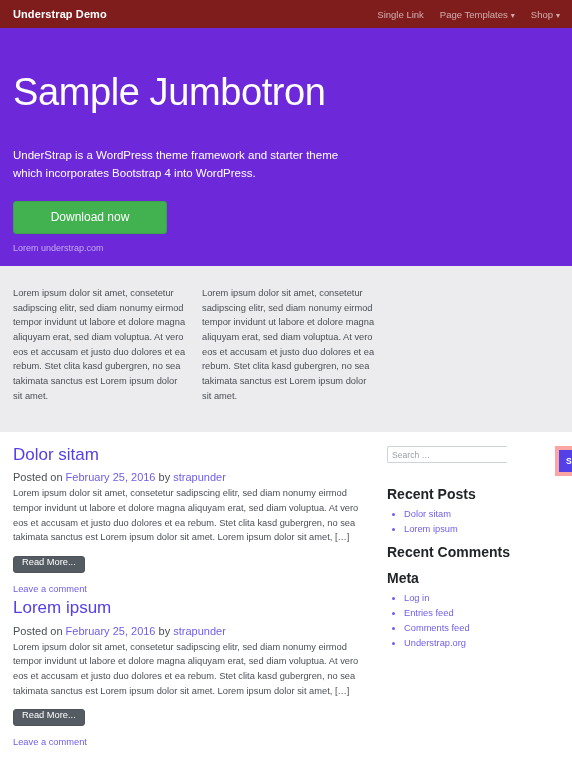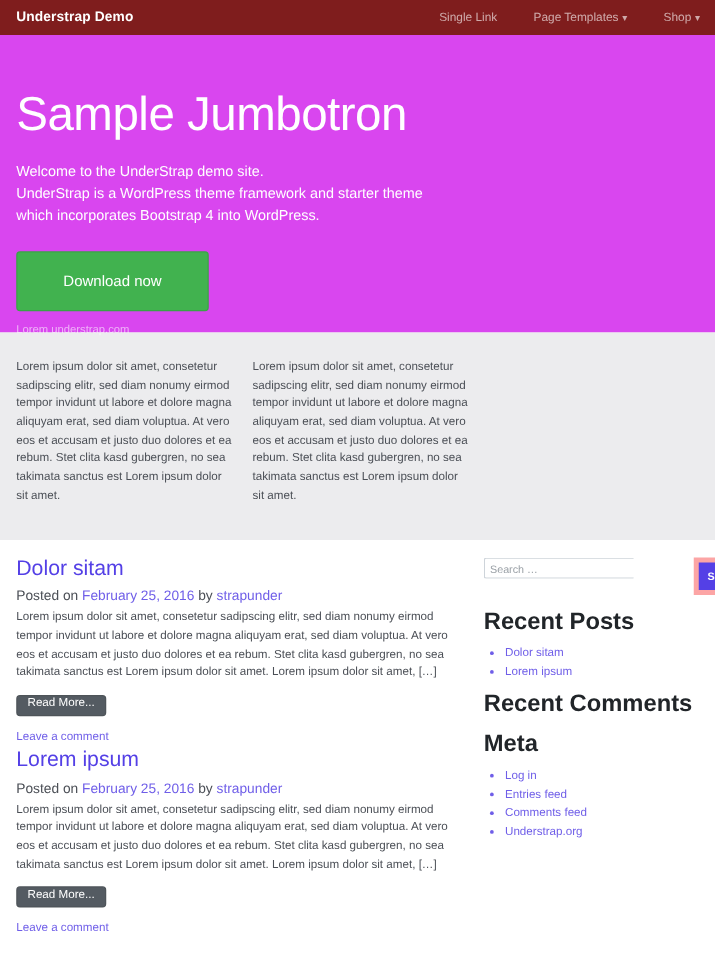--- a/index.html
+++ b/index.html
@@ -23,38 +23,38 @@
   .brand {
     color: #ffffff;
     font-size: 11px;
     font-weight: bold;
     letter-spacing: .1px;
     text-decoration: none;
   }
   .nav-links {
     display: flex;
     align-items: center;
-    gap: 29px;
+    gap: 16px;
   }
   .nav-link {
     color: rgba(255,255,255,.62);
     font-size: 9.5px;
     text-decoration: none;
     white-space: nowrap;
   }
   .caret {
     display: inline-block;
     margin-left: 3px;
     font-size: 8px;
     color: rgba(255,255,255,.62);
   }
 
   
   .jumbotron {
-    background: #d946ef;
+    background: #6d28d9;
     height: 238px;
     padding: 45px 13px 0 13px;
   }
   .jumbo-title {
     margin: 0 0 17px 0;
     color: #ffffff;
     font-size: 38px;
     font-weight: normal;
     line-height: 1.05;
     letter-spacing: -.4px;
@@ -62,21 +62,21 @@
   .jumbo-lead {
     margin: 0;
     color: #ffffff;
     font-size: 11.5px;
     line-height: 1.52;
   }
   .btn-download {
     display: block;
     margin: 19px 0 0 0;
     width: 154px;
-    height: 48px;
+    height: 33px;
     background: #41b24f;
     border: 1px solid #3aa347;
     border-radius: 3px;
     color: #ffffff;
     font-size: 12px;
     font-family: "Liberation Sans", sans-serif;
     cursor: pointer;
     line-height: 31px;
     text-align: center;
     padding: 0;
@@ -182,21 +182,21 @@
     color: #ffffff;
     font-size: 8.6px;
     font-weight: bold;
     font-family: "Liberation Sans", sans-serif;
     padding: 0 7px;
     cursor: pointer;
   }
   .widget { margin-bottom: 5px; }
   .widget-title {
     margin: 0 0 3px 0;
-    font-size: 19px;
+    font-size: 14px;
     font-weight: bold;
     color: #212529;
     line-height: 1.45;
   }
   .widget ul {
     margin: 0 0 0 0;
     padding-left: 17px;
     list-style: disc;
   }
   .widget li {
@@ -220,21 +220,21 @@
     </a>
     <a class="nav-link" href="#">
       <span>Shop</span><span class="caret">▾</span>
     </a>
   </div>
 </div>
 
 <div class="jumbotron">
   <h1 class="jumbo-title">Sample Jumbotron</h1>
   <p class="jumbo-lead">
-    <span>Welcome to the UnderStrap demo site.</span><br>
+    <br>
     <span>UnderStrap is a WordPress theme framework and starter theme</span><br>
     <span>which incorporates Bootstrap 4 into WordPress.</span>
   </p>
   <button class="btn-download">Download now</button>
   <a class="visit-link" href="#">Lorem understrap.com</a>
 </div>
 
 <div class="grey-band">
   <div class="grey-col">
     <p>Lorem ipsum dolor sit amet, consetetur sadipscing elitr, sed diam nonumy eirmod tempor invidunt ut labore et dolore magna aliquyam erat, sed diam voluptua. At vero eos et accusam et justo duo dolores et ea rebum. Stet clita kasd gubergren, no sea takimata sanctus est Lorem ipsum dolor sit amet.</p>

